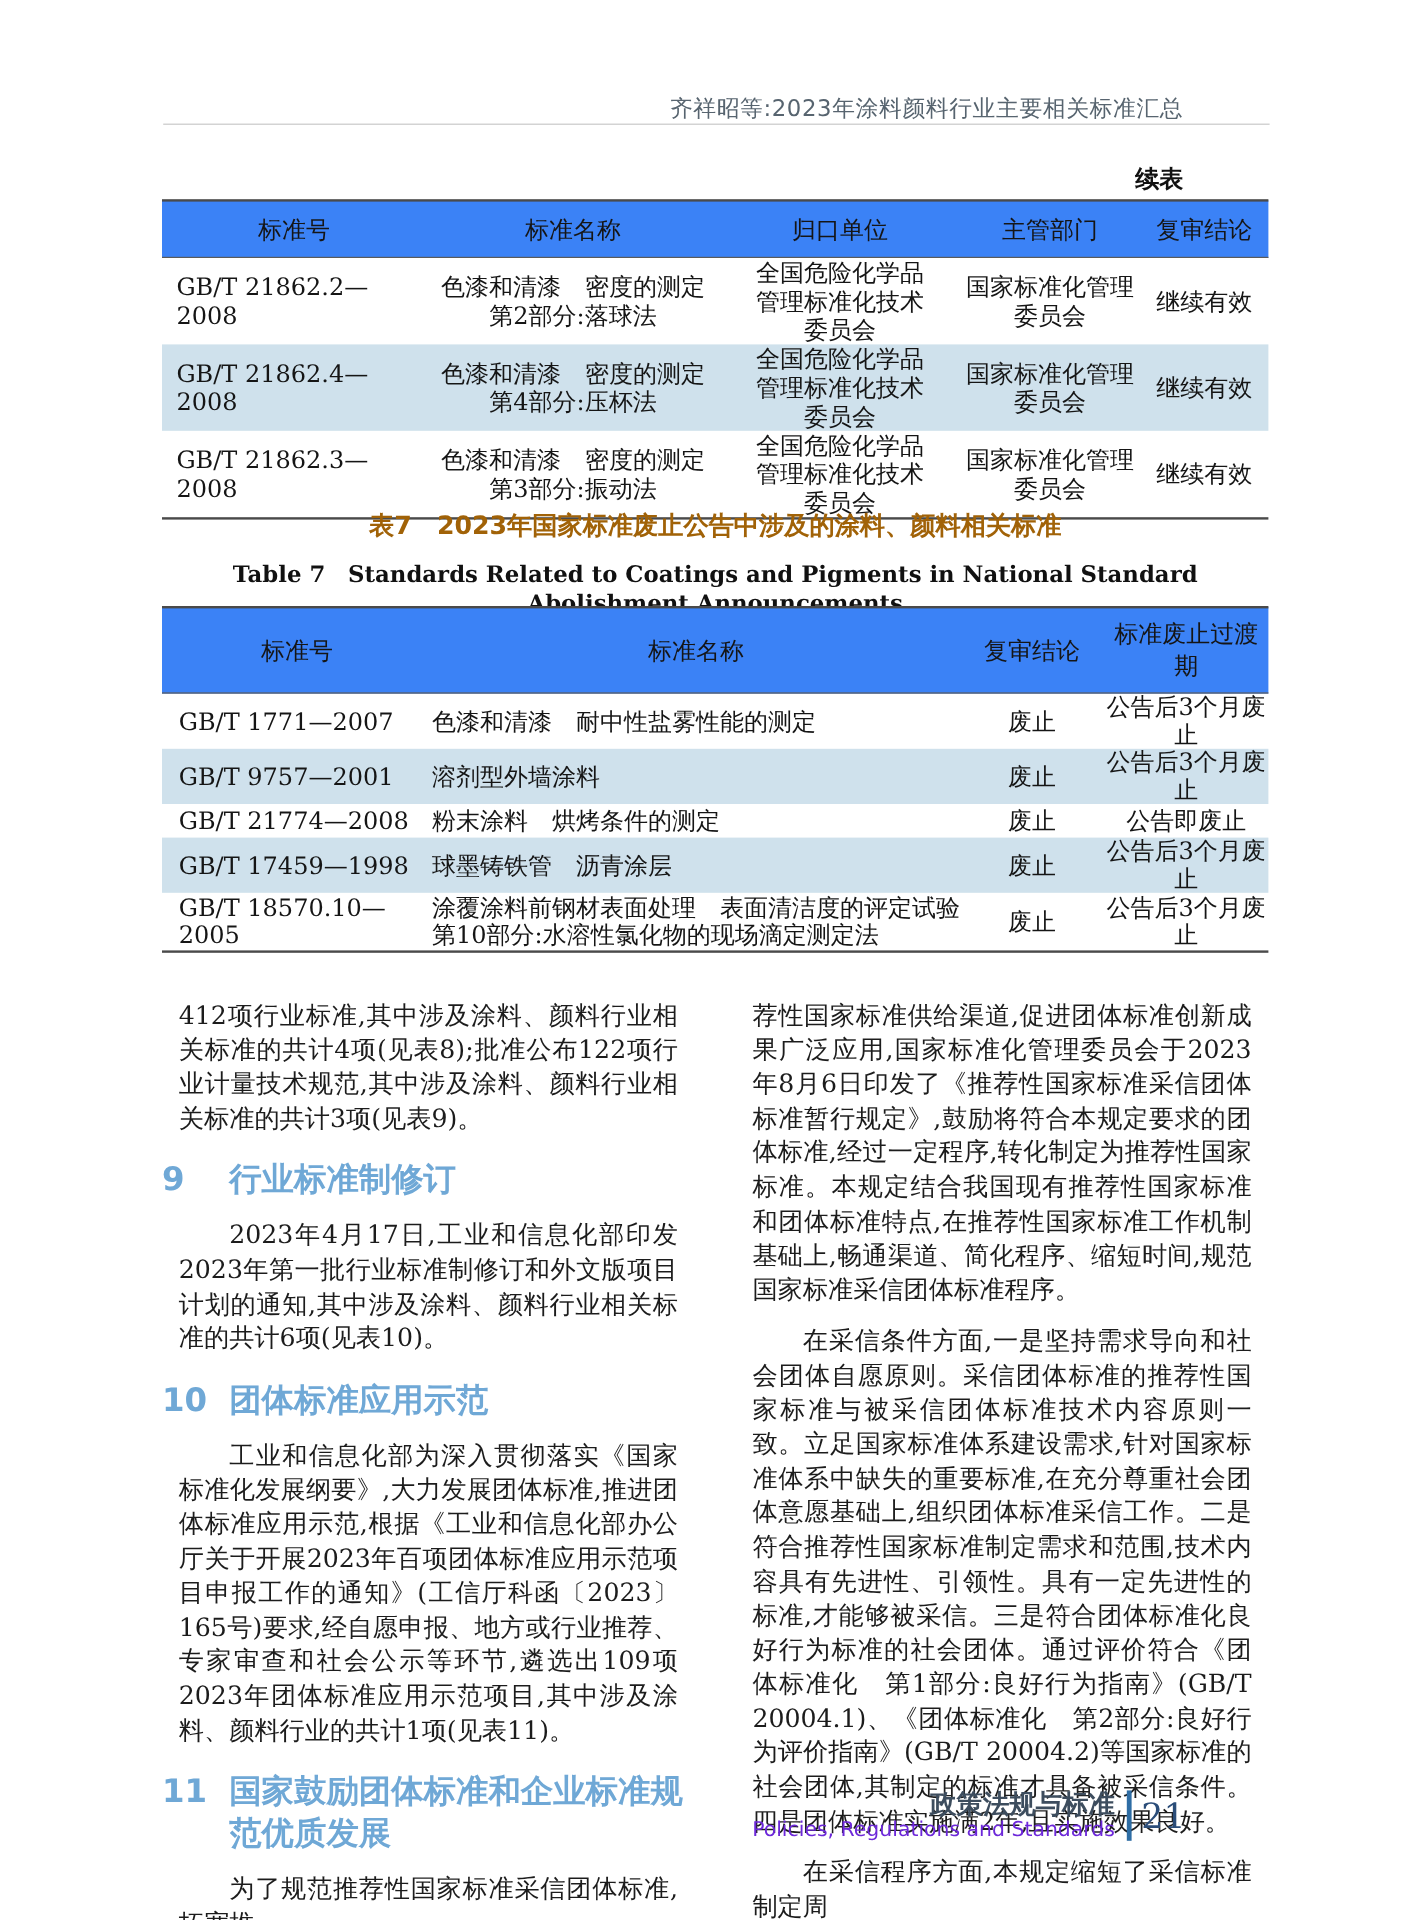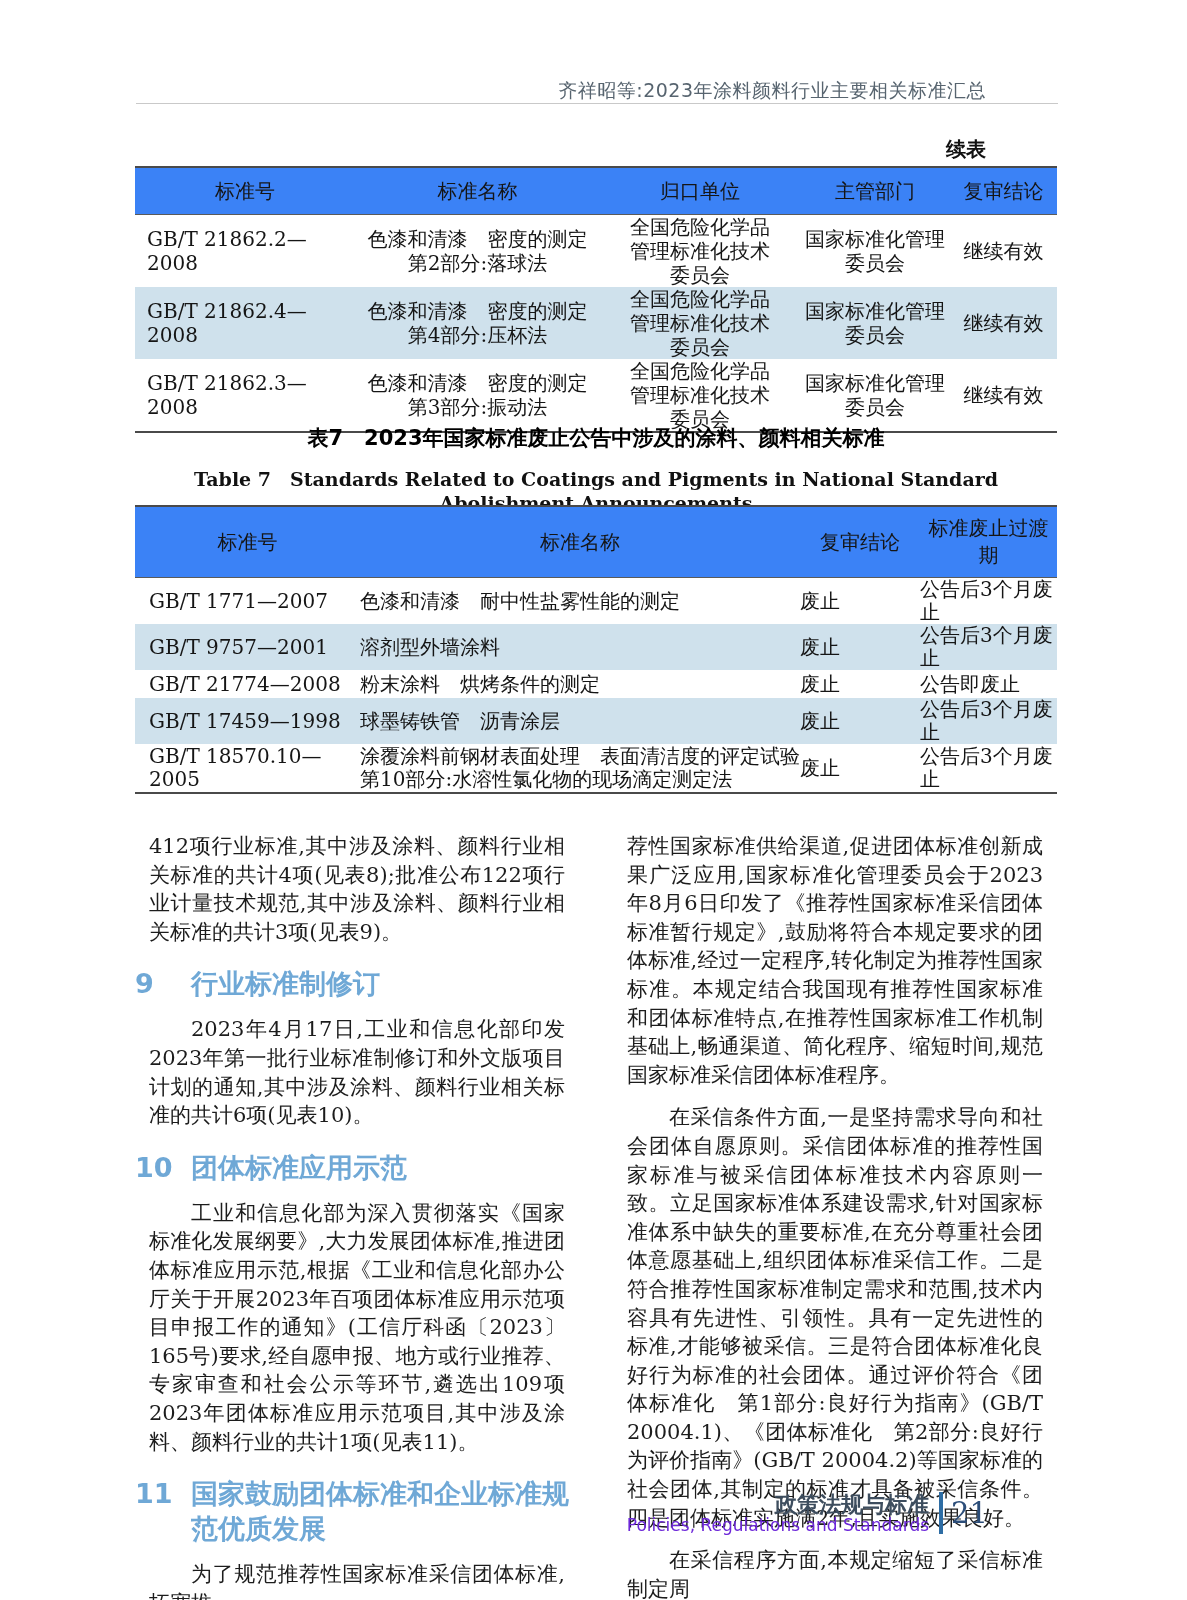--- a/index.html
+++ b/index.html
@@ -22,27 +22,27 @@
   thead th{background:#3b82f6;font-weight:normal;height:30px;text-align:center;padding:8px;
            border-top:2px solid #4a4a4a;border-bottom:1px solid #5a5a5a;}
   .tbl1 td{height:70px;text-align:center;padding:0;line-height:24px;vertical-align:middle;}
   .tbl1 tr.alt td{background:#cfe1ec;}
   .tbl1 td.std-no{text-align:left;padding-left:12px;}
   .tbl7 td{height:28px;padding:0;line-height:23px;vertical-align:middle;}
   .tbl7 tr.tall td{height:48px;}
   .tbl7 tr.alt td{background:#cfe1ec;}
   .tbl7 td.std-no{text-align:left;padding-left:14px;}
   .tbl7 td.std-name{text-align:left;}
-  .tbl7 td.c{text-align:left;}
+  .tbl7 td.c{text-align:center;}
   tbody tr:last-child td{border-bottom:2px solid #4a4a4a;}
   .pre{white-space:pre-line;}
 
   
   .caption{position:absolute;left:135px;top:424px;width:922px;text-align:center;}
-  .caption .zh{font-family:"DejaVu Sans","Liberation Sans",sans-serif;font-weight:bold;font-size:21px;color:#000000;}
+  .caption .zh{font-family:"DejaVu Sans","Liberation Sans",sans-serif;font-weight:bold;font-size:21px;color:#a16207;}
   .caption .en{font-family:"DejaVu Serif","Liberation Serif",serif;font-weight:bold;font-size:19px;color:#111;margin-top:15px;line-height:24px;}
 
   
   .columns{position:absolute;left:135px;top:818px;width:922px;display:flex;gap:34px;}
   .col{width:444px;font-size:21px;line-height:28.6px;text-align:justify;}
   .col p{margin:14px;}
   .col p.ind{text-indent:2em;}
   .sec-head{display:flex;font-family:"DejaVu Sans","Liberation Sans",sans-serif;font-weight:bold;
             color:#6fa8d6;font-size:27px;line-height:35px;text-align:left;margin:20px 0 9px 0;}
   .sec-head .num{width:56px;flex:0 0 56px;}

